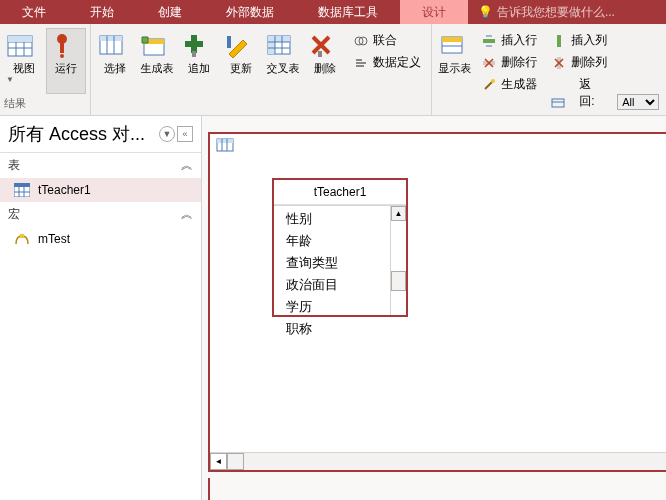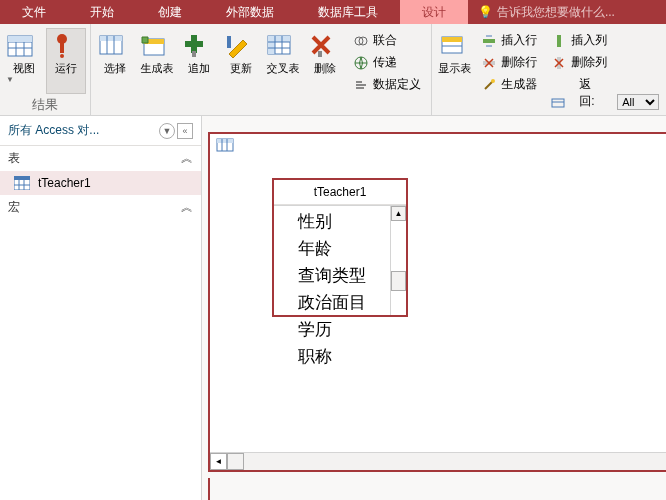--- a/index.html
+++ b/index.html
@@ -4,48 +4,48 @@
 <style>
 *{margin:0;padding:0;box-sizing:border-box;font-family:"Microsoft YaHei",sans-serif;font-size:12px}
 body{background:#fff;width:666px;height:500px;overflow:hidden;display:flex;flex-direction:column}
 .tabs{display:flex;background:#a4373a;color:#fff;height:24px;align-items:stretch}
 .tab{padding:4px 22px;cursor:pointer;display:flex;align-items:center}
 .tab.active{background:#fca5a5;color:#a4373a}
 .tell-me{padding:4px 10px;color:#e8c5c6;display:flex;align-items:center;gap:4px}
 .ribbon{display:flex;background:#f3f2f1;border-bottom:1px solid #d4d4d4;height:92px}
 .group{display:flex;flex-direction:column;border-right:1px solid #d4d4d4;padding:2px 4px}
 .group-items{display:flex;flex:1;align-items:flex-start;gap:2px;padding-top:2px}
-.group-label{text-align:center;color:#666;font-size:13px;padding:2px 0}
+.group-label{color:#666;font-size:11px;padding:2px 0}
 .big-btn{display:flex;flex-direction:column;justify-content:flex-start;width:40px;height:66px;padding:3px 1px;cursor:pointer;border:1px solid transparent}
 .big-btn.sel{background:#e1dfdd;border:1px solid #c8c6c4}
 .big-btn .ic{width:28px;height:28px;display:flex;align-items:center;justify-content:center;margin-bottom:2px}
 .big-btn .lbl{font-size:11px;text-align:center;line-height:13px}
 .small-col{display:flex;flex-direction:column;gap:1px;padding:2px 2px}
 .small-btn{display:flex;align-items:center;gap:4px;padding:2px 4px;cursor:pointer;font-size:11px;white-space:nowrap}
 .small-btn .ic{width:16px;height:16px;display:flex;align-items:center;justify-content:center}
 .ret-row{display:flex;align-items:flex-end;gap:14px;padding:2px 4px;font-size:11px}
 .ret-row select{font-size:11px;width:48px;border:1px solid #ababab}
 .main{display:flex;flex:1;overflow:hidden}
 .nav{width:202px;border-right:1px solid #d4d4d4;background:#fff;display:flex;flex-direction:column}
 .nav-head{display:flex;align-items:center;padding:6px 8px;border-bottom:1px solid #e1dfdd}
-.nav-head .t{color:#0c4a6e;font-size:12px;flex:1}
+.nav-head .t{color:#000000;font-size:18px;flex:1}
 .nav-head .ic{width:16px;height:16px;border:1px solid #ababab;border-radius:50%;display:flex;align-items:center;justify-content:center;font-size:9px;color:#666;margin-left:2px}
 .nav-section{padding:4px 8px;color:#333;display:flex;align-items:center;justify-content:space-between;cursor:pointer}
 .nav-section .chev{color:#666}
 .nav-item{padding:5px 8px 5px 14px;display:flex;align-items:center;gap:8px;cursor:pointer}
 .nav-item.sel{background:#f4e6e7}
 .nav-item .obj-ic{width:16px;height:14px}
 .canvas{flex:1;background:#f9f8f7;position:relative;overflow:hidden}
 .canvas-border{position:absolute;top:16px;left:6px;right:0;bottom:28px;border-top:2px solid #a4373a;border-left:2px solid #a4373a;border-bottom:2px solid #a4373a;background:#fff}
 .canvas-icon{position:absolute;top:4px;left:6px;width:18px;height:16px}
 .tbl-box{position:absolute;top:44px;left:62px;width:136px;border:2px solid #a4373a;background:#fff}
 .tbl-title{text-align:center;padding:5px 0;border-bottom:1px solid #e1dfdd;font-size:12px}
 .tbl-body{position:relative;height:110px;border-top:1px solid #d4d4d4}
 .tbl-fields{padding:2px 0}
-.tbl-field{padding:2px 24px;font-size:17px}
+.tbl-field{padding:2px 12px;font-size:13px}
 .tbl-scroll{position:absolute;right:0;top:0;width:16px;height:100%;border-left:1px solid #d4d4d4}
 .tbl-scroll .up{position:absolute;top:0;right:0;width:15px;height:15px;border:1px solid #ababab;background:#f3f2f1;font-size:8px;display:flex;align-items:center;justify-content:center}
 .tbl-scroll .tr{position:absolute;bottom:24px;right:0;width:15px;height:20px;border:1px solid #ababab;background:#f3f2f1}
 .hscroll{position:absolute;bottom:0;left:0;right:0;height:18px;display:flex;background:#f3f2f1;border-top:1px solid #d4d4d4}
 .hscroll .btn{width:17px;height:17px;border:1px solid #ababab;background:#fff;font-size:8px;display:flex;align-items:center;justify-content:center}
 .dsn-bottom{position:absolute;bottom:0;left:6px;right:0;height:22px;border-left:2px solid #a4373a}
 svg{display:block}
 </style>
 </head>
 <body>
@@ -161,29 +161,20 @@
       </div>
       <div class="small-col">
         <div class="small-btn">
             <span class="ic">
               <svg width="14" height="14">
                 <circle cx="5" cy="7" r="4" fill="none" stroke="#666"></circle>
                 <circle cx="9" cy="7" r="4" fill="none" stroke="#666"></circle>
               </svg>
             </span>
             <span>联合</span>
-          </div>
-        <div class="small-btn">
-            <span class="ic">
-              <svg width="14" height="14">
-                <circle cx="7" cy="7" r="6" fill="none" stroke="#3a7a3a"></circle>
-                <path d="M1 7 L13 7 M7 1 Q10 7 7 13 M7 1 Q4 7 7 13" fill="none" stroke="#3a7a3a"></path>
-              </svg>
-            </span>
-            <span>传递</span>
           </div>
         <div class="small-btn">
             <span class="ic">
               <svg width="14" height="14">
                 <path d="M2 4 L8 4 M2 7 L12 7 M2 10 L10 10" stroke="#666" stroke-width="1.5"></path>
               </svg>
             </span>
             <span>数据定义</span>
           </div>
       </div>
@@ -286,20 +277,29 @@
             <line x1="5" y1="0" x2="5" y2="14" stroke="#4a7ab5"></line>
             <line x1="10" y1="0" x2="10" y2="14" stroke="#4a7ab5"></line>
           </svg>
         </span>
       <span>tTeacher1</span>
     </div>
     <div class="nav-section">
         <span>宏</span>
         <span class="chev">︽</span>
       </div>
+    <div class="nav-item">
+      <span class="obj-ic">
+          <svg width="16" height="14">
+            <path d="M2 12 Q2 4 8 4 Q14 4 14 12" fill="none" stroke="#b8860b" stroke-width="1.5"></path>
+            <rect x="6" y="2" width="4" height="4" fill="#f4c430"></rect>
+          </svg>
+        </span>
+      <span>mTest</span>
+    </div>
   </div>
 
   <div class="canvas">
     <div class="canvas-border">
       <span class="canvas-icon">
           <svg width="18" height="16">
             <rect x="1" y="1" width="16" height="12" fill="#fff" stroke="#4a7ab5"></rect>
             <rect x="1" y="1" width="16" height="4" fill="#cfe0f2"></rect>
             <line x1="6" y1="1" x2="6" y2="13" stroke="#4a7ab5"></line>
             <line x1="11" y1="1" x2="11" y2="13" stroke="#4a7ab5"></line>

